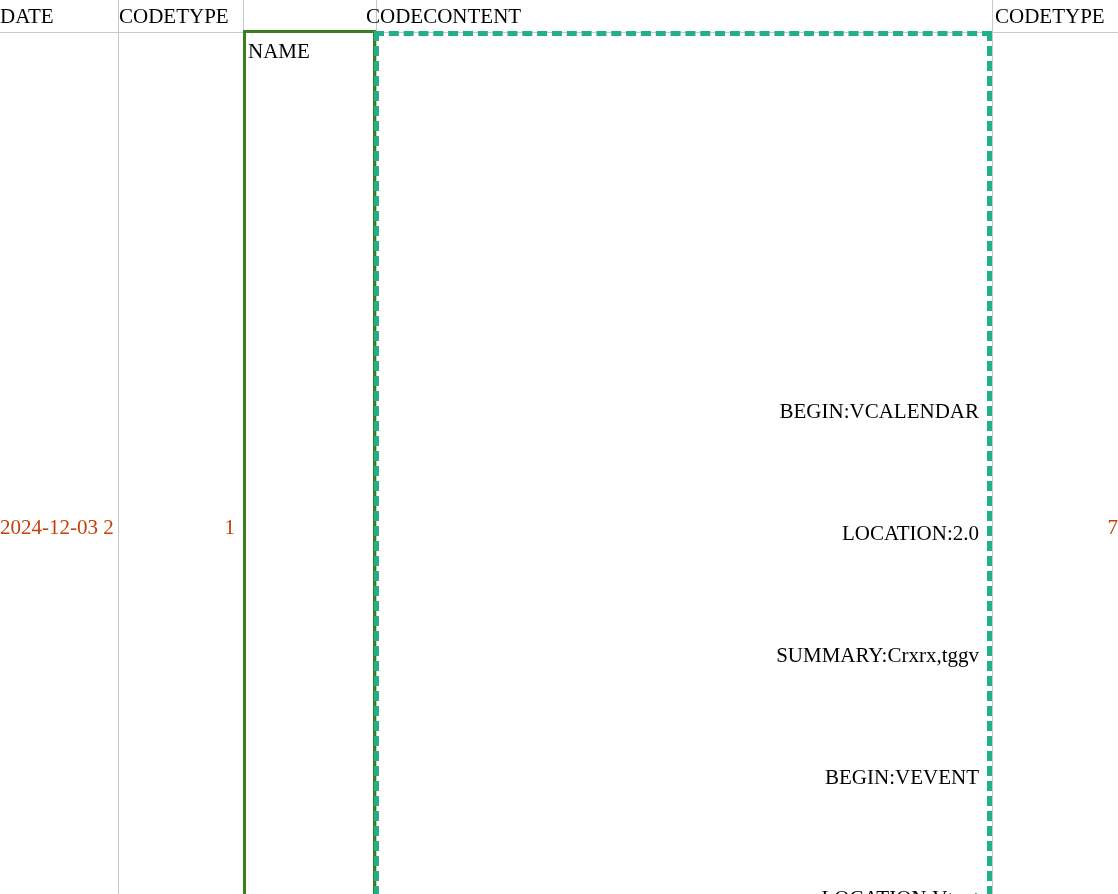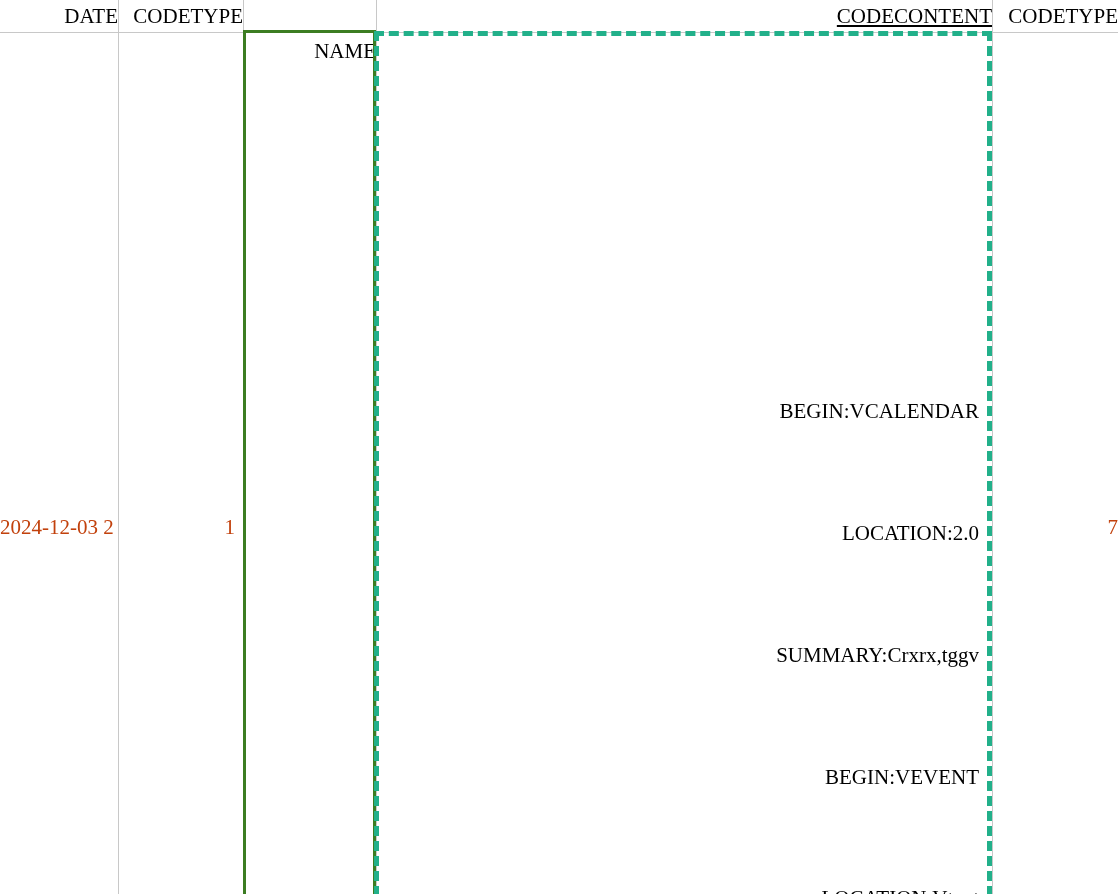--- a/index.html
+++ b/index.html
@@ -22,21 +22,20 @@
 
   
   .header-row {
     position: absolute;
     left: 0;
     top: 0;
     width: 1118px;
     height: 33px;
     box-sizing: border-box;
     border-bottom: 1px solid #c8c8c8;
-    text-align: right;
   }
   .hcell {
     position: absolute;
     top: 0;
     height: 32px;
     line-height: 32px;
     font-size: 21px;
     font-family: "Liberation Serif", serif;
     color: #000;
     white-space: nowrap;
@@ -141,21 +140,21 @@
 
   <div class="vline" style="left:118px;"></div>
   <div class="vline" style="left:243px;"></div>
   <div class="vline" style="left:376px;"></div>
   <div class="vline" style="left:992px;"></div>
 
   <div class="header-row">
     <div class="hcell" style="left:0px;width:118px;padding-left:0;">DATE</div>
     <div class="hcell" style="left:119px;width:124px;padding-left:0;">CODETYPE</div>
     <div class="hcell" style="left:248px;width:128px;padding-left:0;margin-top:35px;">NAME</div>
-    <div class="hcell" style="left:379px;width:613px;padding-left:0;text-decoration:underline;">CODECONTENT</div>
+    <div class="hcell" style="left:366px;width:613px;padding-left:0;">CODECONTENT</div>
     <div class="hcell" style="left:995px;width:123px;padding-left:0;">CODETYPE</div>
   </div>
 
   <div class="cell cell-date">2024-12-03 2</div>
 
   <div class="cell cell-quantity">1</div>
 
   <div class="code-block">
     <div class="code-line">BEGIN:VCALENDAR</div>
     <div class="code-line">LOCATION:2.0</div>

